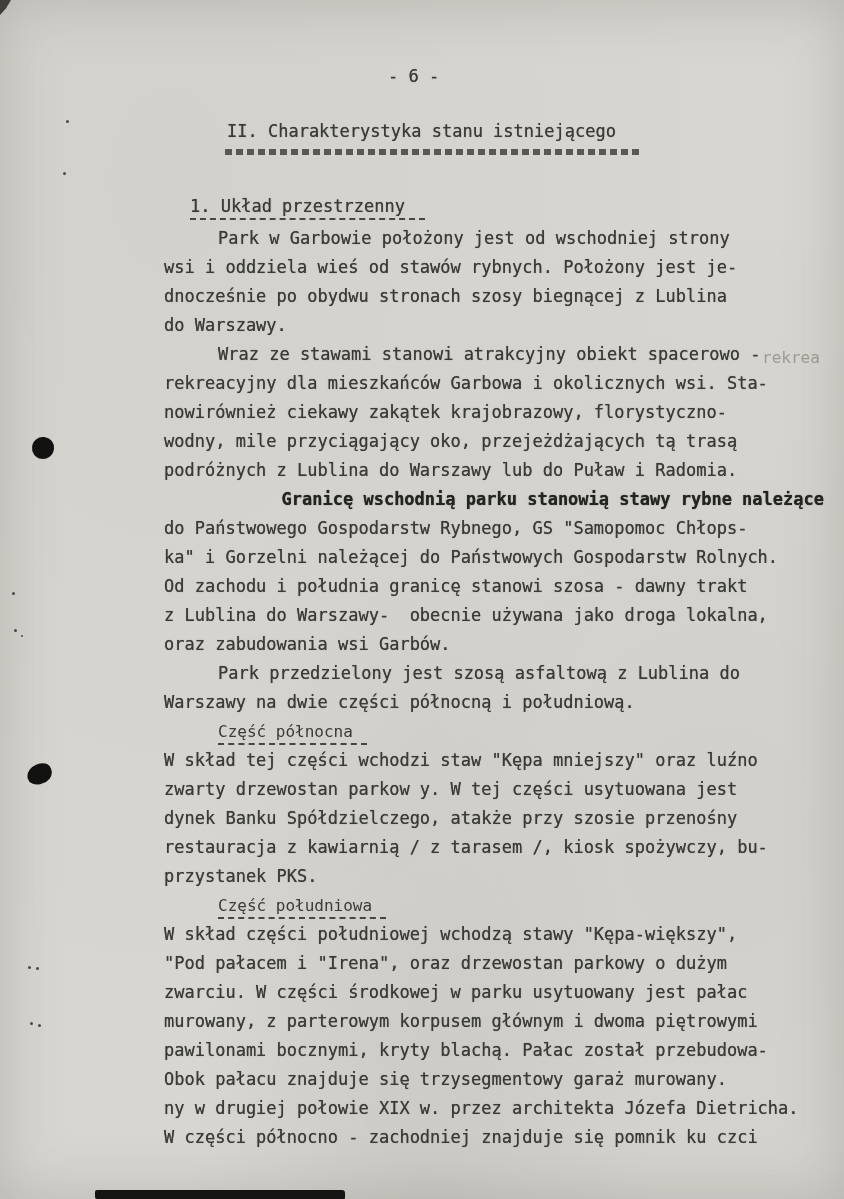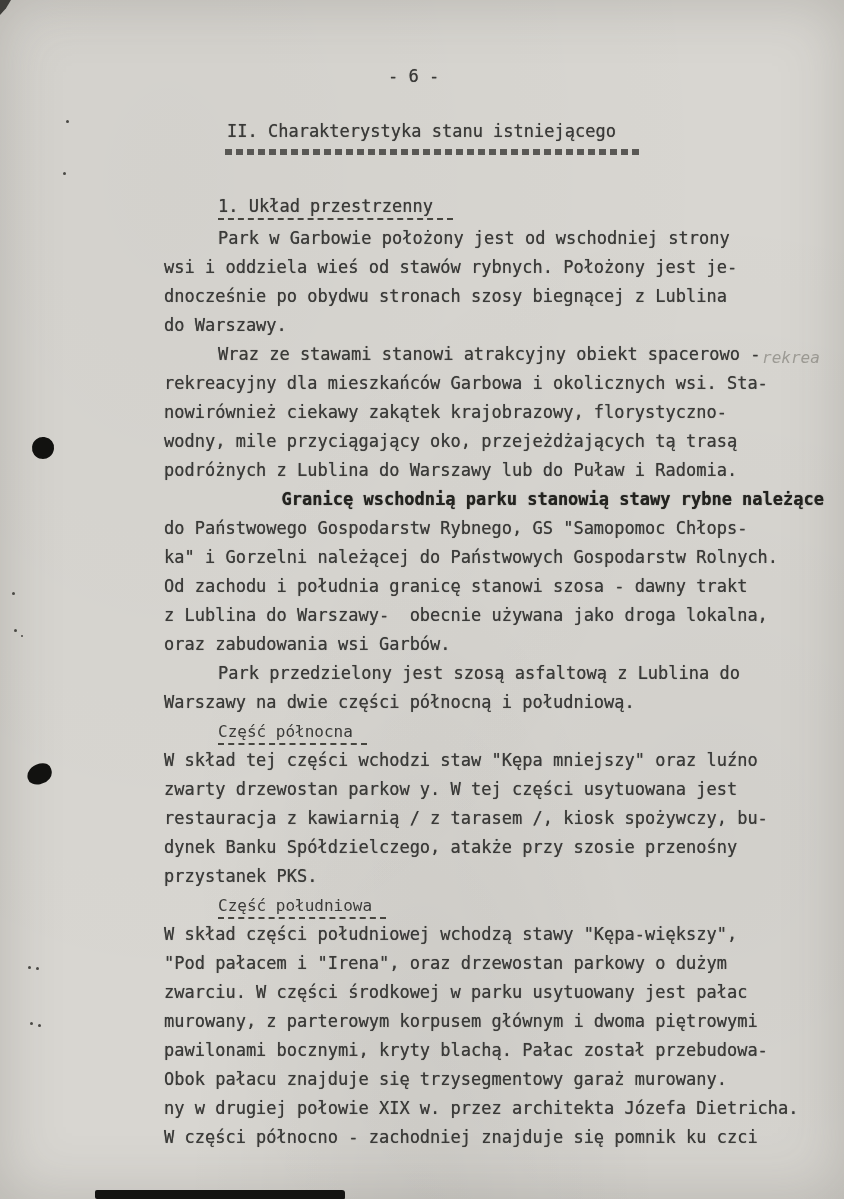--- a/index.html
+++ b/index.html
@@ -25,21 +25,21 @@
     text-shadow:0 0 0.7px rgba(45,45,43,0.75);
     white-space:pre;
   }
   .page-number{position:absolute;left:388px;top:66px;}
   .doc-title{position:absolute;left:227px;top:121px;text-align:right;}
   .title-underline{
     position:absolute;left:225px;top:149px;width:415px;height:6px;
     background:repeating-linear-gradient(90deg,#43423f 0 7px,transparent 7px 11px);
     opacity:.85;
   }
-  .section-heading{position:absolute;left:190px;top:196px;margin-left:28px;}
+  .section-heading{position:absolute;left:190px;top:196px;}
   .section-heading .u{
     display:inline-block;
     padding-right:20px;
     border-bottom:2px dashed #46453f;
     padding-bottom:2px;
   }
   .body-text{
     position:absolute;left:164px;top:224px;width:660px;
   }
   .line{
@@ -53,21 +53,21 @@
   .subheading{height:29px;line-height:29px;padding-left:54px;}
   .subheading .sub-u{
     display:inline-block;
     line-height:22px;
     padding-right:14px;
     border-bottom:2px dashed #46453f;
   }
   .margin-note{
     position:absolute;left:762px;top:348px;
     font-size:16px;color:rgba(110,108,100,0.55);
-    text-shadow:none;white-space:nowrap;font-style:italic;
+    text-shadow:none;white-space:nowrap;
   }
   
   .ink-blot{position:absolute;background:#121210;}
   .blot-1{left:32px;top:437px;width:22px;height:22px;border-radius:50% 48% 52% 50%;transform:rotate(8deg);}
   .blot-2{left:27px;top:764px;width:25px;height:20px;border-radius:60% 40% 55% 45%;transform:rotate(-14deg);}
   .speck{position:absolute;background:#4a4945;border-radius:50%;}
   .corner-mark{
     position:absolute;left:0;top:0;width:11px;height:15px;
     background:#3f3e3a;
     clip-path:polygon(0 0,100% 0,55% 55%,0 100%);
@@ -103,22 +103,22 @@
       <div class="line left">do Państwowego Gospodarstw Rybnego, GS "Samopomoc Chłops-</div>
       <div class="line left">ka" i Gorzelni należącej do Państwowych Gospodarstw Rolnych.</div>
       <div class="line left">Od zachodu i południa granicę stanowi szosa - dawny trakt</div>
       <div class="line left">z Lublina do Warszawy-  obecnie używana jako droga lokalna,</div>
       <div class="line left">oraz zabudowania wsi Garbów.</div>
       <div class="line indent">Park przedzielony jest szosą asfaltową z Lublina do</div>
       <div class="line left">Warszawy na dwie części północną i południową.</div>
       <div class="subheading"><span class="sub-u">Część północna</span></div>
       <div class="line left">W skład tej części wchodzi staw "Kępa mniejszy" oraz luźno</div>
       <div class="line left">zwarty drzewostan parkow y. W tej części usytuowana jest</div>
+      <div class="line left">dynek Banku Spółdzielczego, atakże przy szosie przenośny</div>
       <div class="line left">restauracja z kawiarnią / z tarasem /, kiosk spożywczy, bu-</div>
-      <div class="line left">dynek Banku Spółdzielczego, atakże przy szosie przenośny</div>
       <div class="line left">przystanek PKS.</div>
       <div class="subheading"><span class="sub-u">Część południowa</span></div>
       <div class="line left">W skład części południowej wchodzą stawy "Kępa-większy",</div>
       <div class="line left">"Pod pałacem i "Irena", oraz drzewostan parkowy o dużym</div>
       <div class="line left">zwarciu. W części środkowej w parku usytuowany jest pałac</div>
       <div class="line left">murowany, z parterowym korpusem głównym i dwoma piętrowymi</div>
       <div class="line left">pawilonami bocznymi, kryty blachą. Pałac został przebudowa-</div>
       <div class="line left">Obok pałacu znajduje się trzysegmentowy garaż murowany.</div>
       <div class="line left">ny w drugiej połowie XIX w. przez architekta Józefa Dietricha.</div>
       <div class="line left">W części północno - zachodniej znajduje się pomnik ku czci</div>

